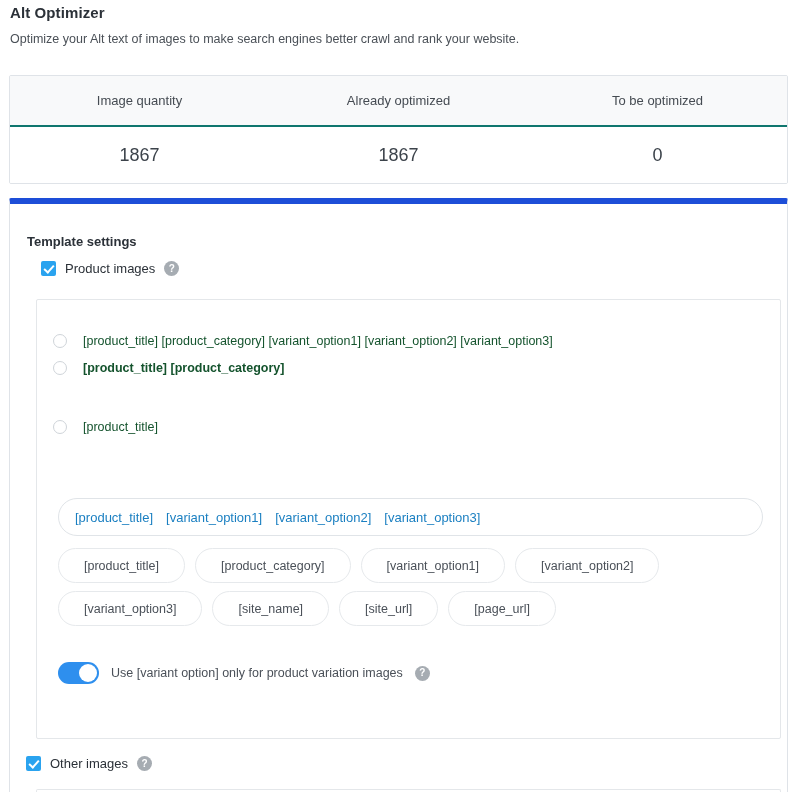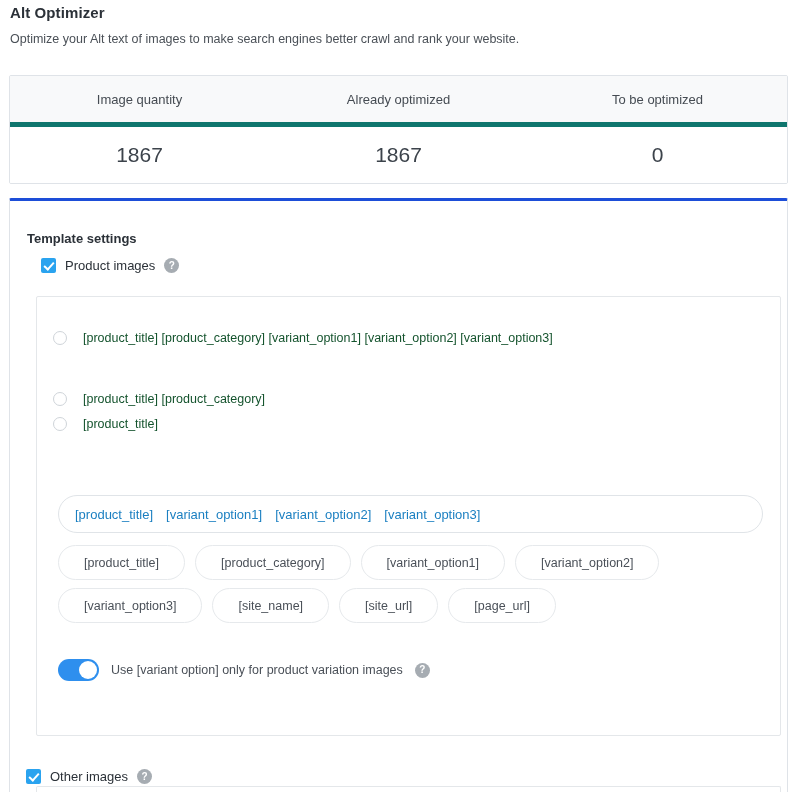--- a/index.html
+++ b/index.html
@@ -39,43 +39,43 @@
     width: 779px; height: 109px;
     border: 1px solid #dfe3e8;
     border-radius: 2px;
     background: #ffffff;
     overflow: hidden;
   }
   .stats-head {
     display: flex;
     height: 51px;
     background: #f8f9fa;
-    border-bottom: 5px solid #0f766e;
+    border-bottom: 2px solid #0f766e;
   }
   .stats-body { display: flex; height: 56px; background: #ffffff; }
   .stats-cell {
     flex: 1;
     display: flex;
     align-items: center;
     justify-content: center;
     font-size: 13px;
     color: #454b52;
   }
   .stats-body .stats-cell {
-    font-size: 21px;
+    font-size: 18px;
     color: #3c434b;
   }
 
   
   .settings-panel {
     position: absolute;
     left: 9px; top: 198px;
     width: 779px; height: 594px;
     border: 1px solid #dfe3e8;
-    border-top: 3px solid #1d4ed8;
+    border-top: 6px solid #1d4ed8;
     border-bottom: none;
     border-radius: 2px 2px 0 0;
     background: #ffffff;
   }
 
   .section-title {
     position: absolute;
     left: 17px; top: 30px;
     font-size: 13px;
     font-weight: bold;
@@ -83,21 +83,21 @@
   }
 
   
   .check-row {
     position: absolute;
     display: flex;
     align-items: center;
     gap: 9px;
   }
   .check-row.product { left: 31px; top: 57px; }
-  .check-row.other   { left: 16px; top: 568px; }
+  .check-row.other   { left: 16px; top: 552px; }
 
   .checkbox {
     width: 15px; height: 15px;
     background: #2aa3ef;
     border-radius: 2px;
     position: relative;
     flex: none;
   }
   .checkbox::after {
     content: "";
@@ -142,21 +142,21 @@
 
   
   .radio-row {
     position: absolute;
     left: 16px;
     display: flex;
     align-items: center;
     gap: 16px;
   }
   .radio-row.r0 { top: 34px; }
-  .radio-row.r1 { top: 95px; }
+  .radio-row.r1 { top: 61px; font-weight: bold; }
   .radio-row.r2 { top: 120px; }
   .radio-row.r3 { top: 163px; }
 
   .radio {
     width: 14px; height: 14px;
     border: 1px solid #cfd4d9;
     border-radius: 50%;
     background: #ffffff;
     flex: none;
     position: relative;

